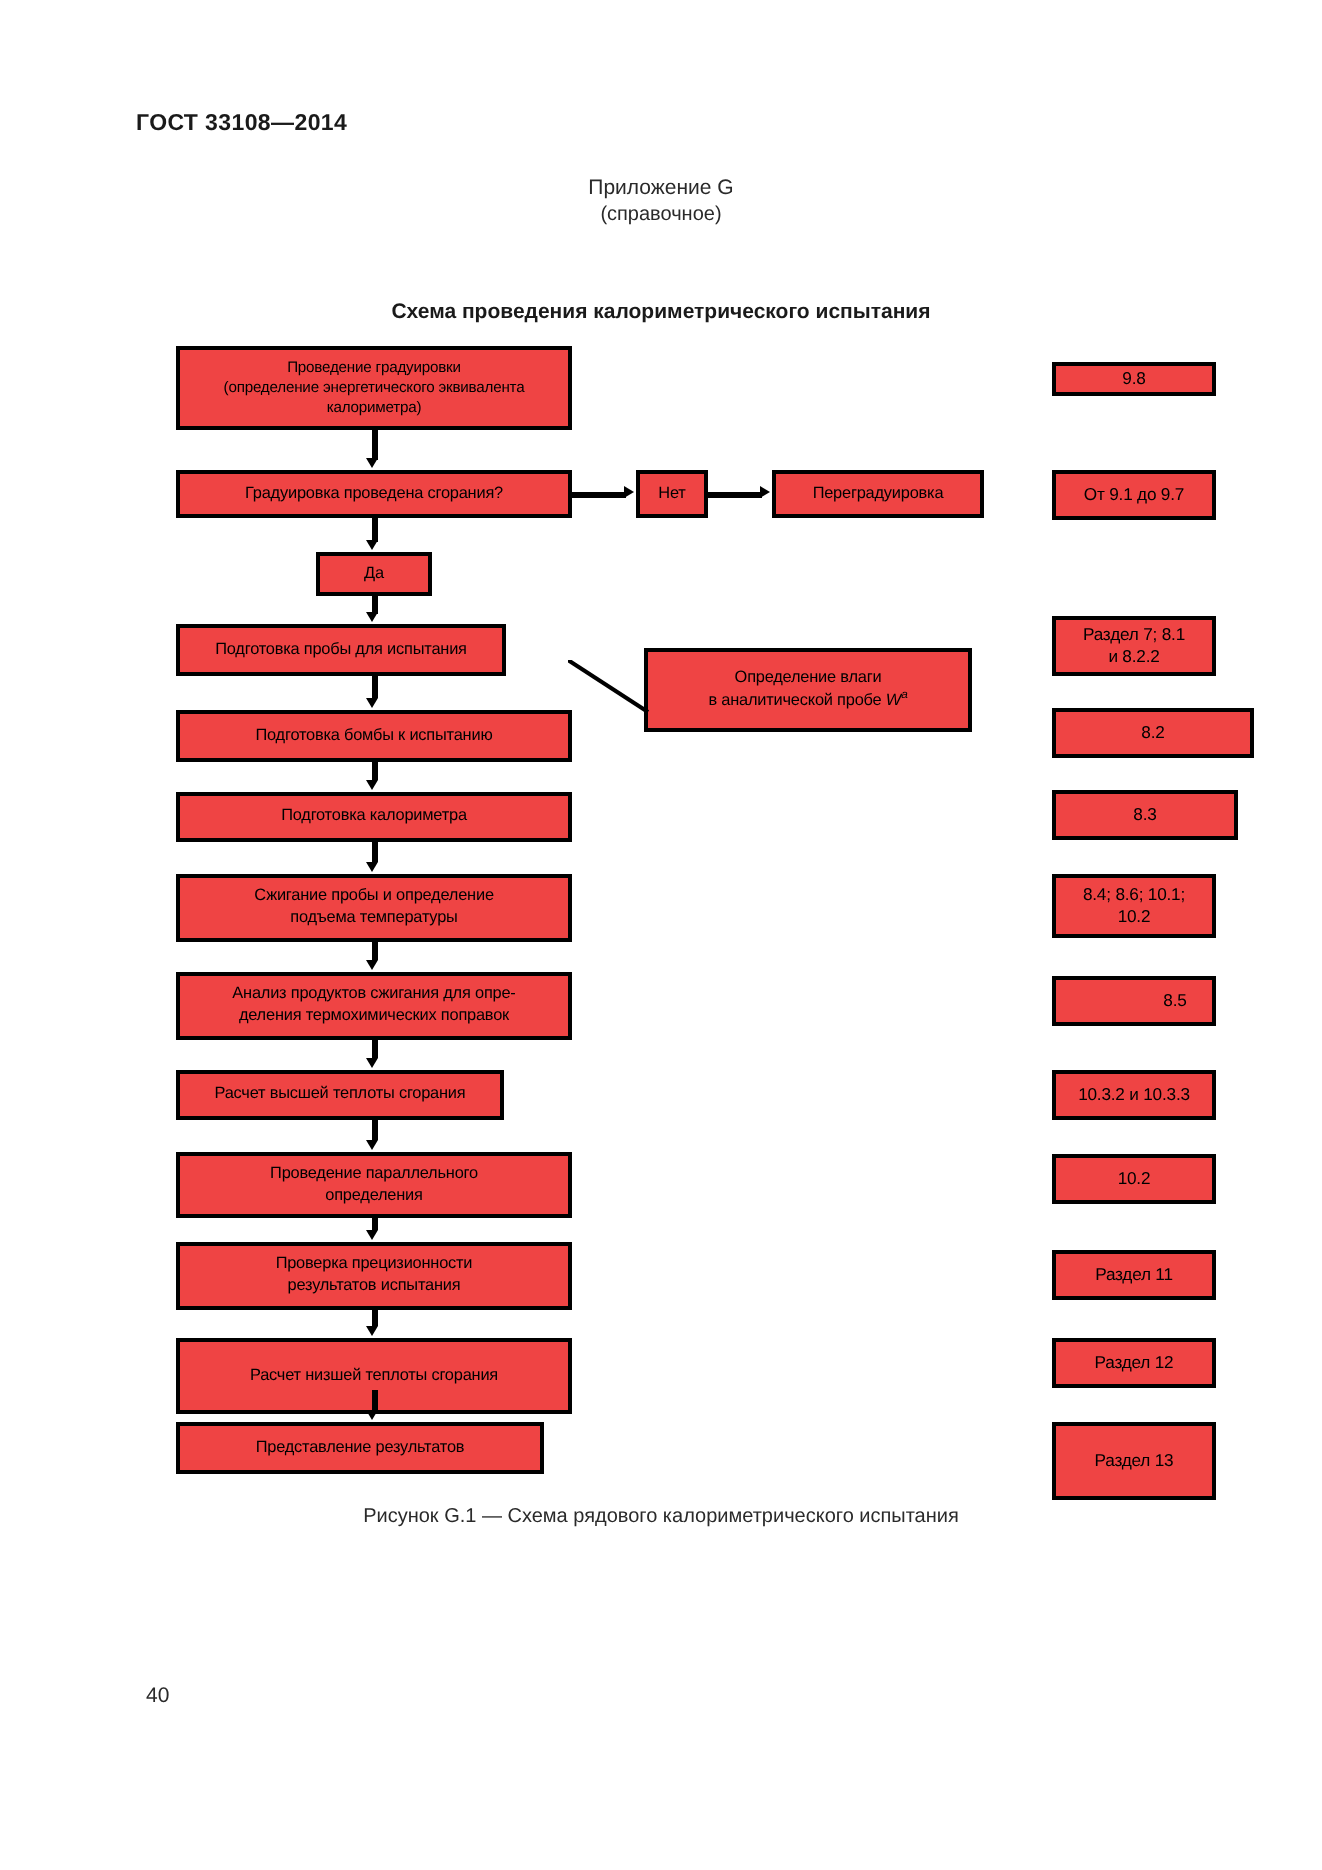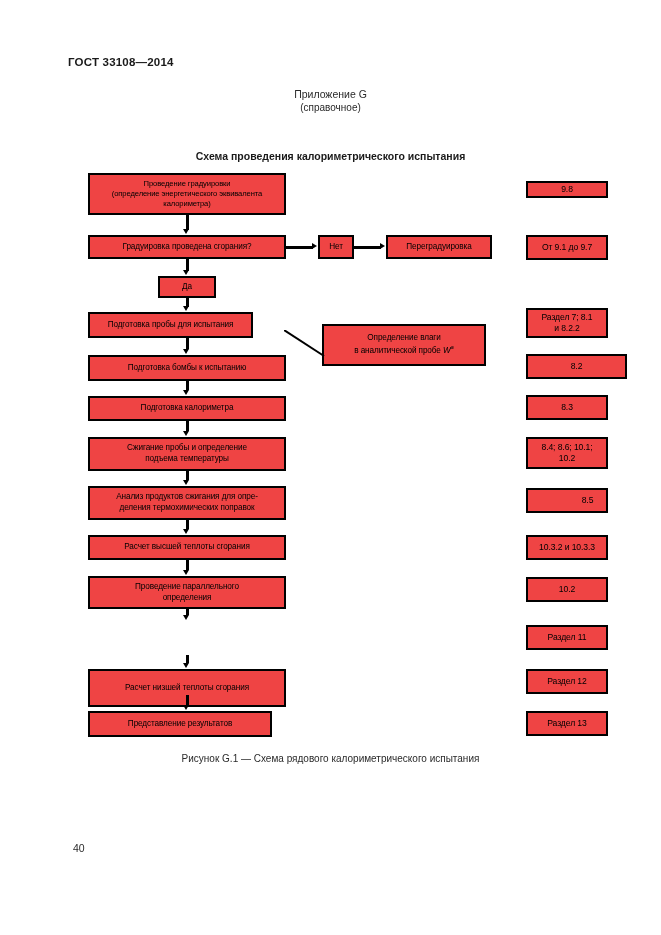--- a/index.html
+++ b/index.html
@@ -157,24 +157,25 @@
     <div class="node" style="left:88px; top:312px; width:165px; height:26px;">Подготовка пробы для испытания</div>
 
     <div class="node" style="left:88px; top:355px; width:198px; height:26px;">Подготовка бомбы к испытанию</div>
 
     <div class="node" style="left:88px; top:396px; width:198px; height:25px;">Подготовка калориметра</div>
 
     <div class="node" style="left:88px; top:437px; width:198px; height:34px;">Сжигание пробы и определение<br>подъема температуры</div>
 
     <div class="node" style="left:88px; top:486px; width:198px; height:34px;">Анализ продуктов сжигания для опре-<br>деления термохимических поправок</div>
 
-    <div class="node" style="left:88px; top:535px; width:198px; height:25px;">Расчет высшей теплоты сгорания</div>
+    <div class="node" style="left:88px; top:535px; width:164px; height:25px;">Расчет высшей теплоты сгорания</div>
 
     <div class="node" style="left:88px; top:576px; width:198px; height:33px;">Проведение параллельного<br>определения</div>
 
+    <div class="node" style="left:88px; top:621px; width:198px; height:34px;">Проверка прецизионности<br>результатов испытания</div>
 
     <div class="node" style="left:88px; top:669px; width:198px; height:38px;">Расчет низшей теплоты сгорания</div>
 
     <div class="node" style="left:88px; top:711px; width:184px; height:26px;">Представление результатов</div>
 
     <div class="node" style="left:318px; top:235px; width:36px; height:24px;">Нет</div>
 
     <div class="node" style="left:386px; top:235px; width:106px; height:24px;">Переградуировка</div>
 
     <div class="node" style="left:322px; top:324px; width:164px; height:42px; flex-direction:column; justify-content:center;">
@@ -185,35 +186,35 @@
     </div>
 
     <div class="node ref" style="left:526px; top:181px; width:82px; height:17px;">9.8</div>
 
     <div class="node ref" style="left:526px; top:235px; width:82px; height:25px;">От 9.1 до 9.7</div>
 
     <div class="node ref" style="left:526px; top:308px; width:82px; height:30px;">Раздел 7; 8.1<br>и 8.2.2</div>
 
     <div class="node ref" style="left:526px; top:354px; width:101px; height:25px;">8.2</div>
 
-    <div class="node ref" style="left:526px; top:395px; width:82px; height:25px;">8.3</div>
+    <div class="node ref" style="left:526px; top:395px; width:93px; height:25px;">8.3</div>
 
     <div class="node ref" style="left:526px; top:437px; width:82px; height:32px;">8.4; 8.6; 10.1;<br>10.2</div>
 
     <div class="node ref" style="left:526px; top:488px; width:82px; height:25px;padding-left:44px;">8.5</div>
 
     <div class="node ref" style="left:526px; top:535px; width:82px; height:25px;">10.3.2 и 10.3.3</div>
 
     <div class="node ref" style="left:526px; top:577px; width:82px; height:25px;">10.2</div>
 
     <div class="node ref" style="left:526px; top:625px; width:82px; height:25px;">Раздел 11</div>
 
     <div class="node ref" style="left:526px; top:669px; width:82px; height:25px;">Раздел 12</div>
 
-    <div class="node ref" style="left:526px; top:711px; width:82px; height:25px;">Раздел 13</div>
+    <div class="node ref" style="left:526px; top:711px; width:82px; height:39px;">Раздел 13</div>
 
     <div class="conn" style="left:185.5px; top:215px; width:3px; height:15px;"></div>
     <div class="arrowhead arrow-down" style="left:183px; top:229px;"></div>
 
     <div class="conn" style="left:185.5px; top:259px; width:3px; height:12px;"></div>
     <div class="arrowhead arrow-down" style="left:183px; top:270px;"></div>
 
     <div class="conn" style="left:185.5px; top:298px; width:3px; height:9px;"></div>
     <div class="arrowhead arrow-down" style="left:183px; top:306px;"></div>
 

